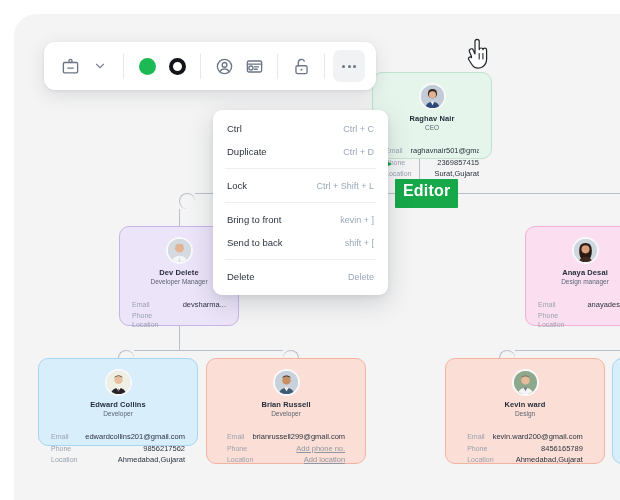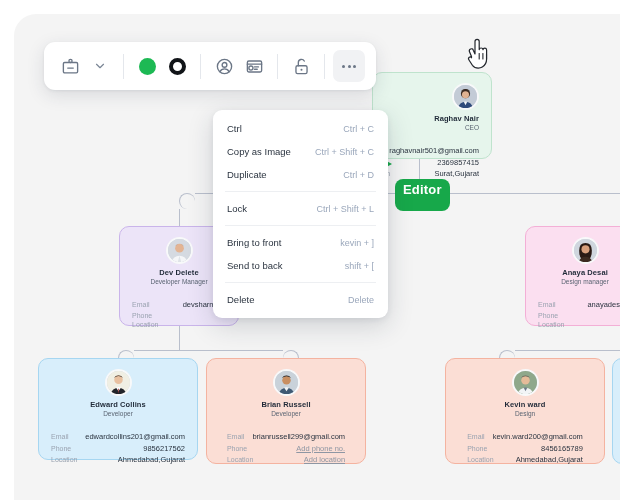--- a/index.html
+++ b/index.html
@@ -90,21 +90,21 @@
   .card .row .k {
     font-size: 7px; color: #9aa3b0; white-space: nowrap;
   }
   .card .row .v {
     font-size: 7.5px; color: #2b3440; white-space: nowrap;
     text-align: right; overflow: hidden; text-overflow: clip;
   }
   .card .row .v.muted { color: #8e96a3; text-decoration: underline; }
 
   
-  .card.green  { background: #e6f5ec; border-color: #bfe3cd; align-items: flex-end; }
+  .card.green  { background: #e6f5ec; border-color: #bfe3cd; }
   .card.green  .divider { background: #bfe3cd; }
   .card.purple { background: #ece4f8; border-color: #c9b4ea; }
   .card.purple .divider { background: #cdbbe8; }
   .card.pink   { background: #fbdff0; border-color: #f3afd6; }
   .card.pink   .divider { background: #f3b3d8; }
   .card.blue   { background: #d8eefb; border-color: #a6d6f1; }
   .card.blue   .divider { background: #aad8f2; }
   .card.peach  { background: #fbded5; border-color: #f4b3a0; align-items: center; }
   .card.peach  .divider { background: #f4b8a6; }
 
@@ -169,24 +169,24 @@
   .ctx-label { font-size: 9.5px; color: #2b3440; }
   .ctx-short { font-size: 9px; color: #9aa7bb; }
   .ctx-div { height: 1px; background: #edeff2; margin: 5px 12px; }
 
   
   .editor-badge {
     position: absolute;
     left: 395px; top: 179px;
     background: #17a84a;
     color: #ffffff;
-    font-size: 13px;
+    font-size: 16px;
     font-weight: bold;
-    padding: 3px 8px 14px;
-    border-radius: 8px;
+    padding: 3px 8px 8px;
+    border-radius: 1px;
     z-index: 55;
     letter-spacing: .2px;
   }
 
   
   .sel-arrow {
     position: absolute;
     left: 381px; top: 158px;
     width: 0; height: 0;
     border-left: 11px solid #17a84a;
@@ -315,21 +315,21 @@
           <span class="k">Phone</span>
           <span class="v"></span>
         </div>
         <div class="row">
           <span class="k">Location</span>
           <span class="v"></span>
         </div>
       </div>
     </div>
 
-    <div class="card blue" style="left:24px; top:344px; width:160px; height:102px;">
+    <div class="card blue" style="left:24px; top:344px; width:160px; height:88px;">
       <div class="avatar-wrap">
         <div class="avatar">
           <svg viewBox="0 0 40 40" aria-hidden="true">
             <rect width="40" height="40" fill="#f0efe4"></rect>
             <circle cx="20" cy="15" r="7.4" fill="#e8c0a0"></circle>
             <path d="M12 12 q8 -7 16 0 q-3 -4 -8 -4 q-5 0 -8 4z" fill="#1f1a16"></path>
             <path d="M6 40 q4 -11 14 -11 q10 0 14 11z" fill="#23252b"></path>
             <path d="M16 29 l4 6 l4 -6 q-4 -2 -8 0z" fill="#ffffff"></path>
             <path d="M19.2 31 h1.6 l-.5 7 h-.6z" fill="#b03a3a"></path>
           </svg>
@@ -491,24 +491,20 @@
     </div>
   </div>
 
   <div class="ctxmenu">
 
     <div class="ctx-item">
       <span class="ctx-label">Ctrl</span>
       <span class="ctx-short">Ctrl + C</span>
     </div>
     <div class="ctx-item">
-      <span class="ctx-label">Copy as Image</span>
-      <span class="ctx-short">Ctrl + Shift + C</span>
-    </div>
-    <div class="ctx-item">
       <span class="ctx-label">Duplicate</span>
       <span class="ctx-short">Ctrl + D</span>
     </div>
 
     <div class="ctx-div"></div>
 
     <div class="ctx-item">
       <span class="ctx-label">Lock</span>
       <span class="ctx-short">Ctrl + Shift + L</span>
     </div>

